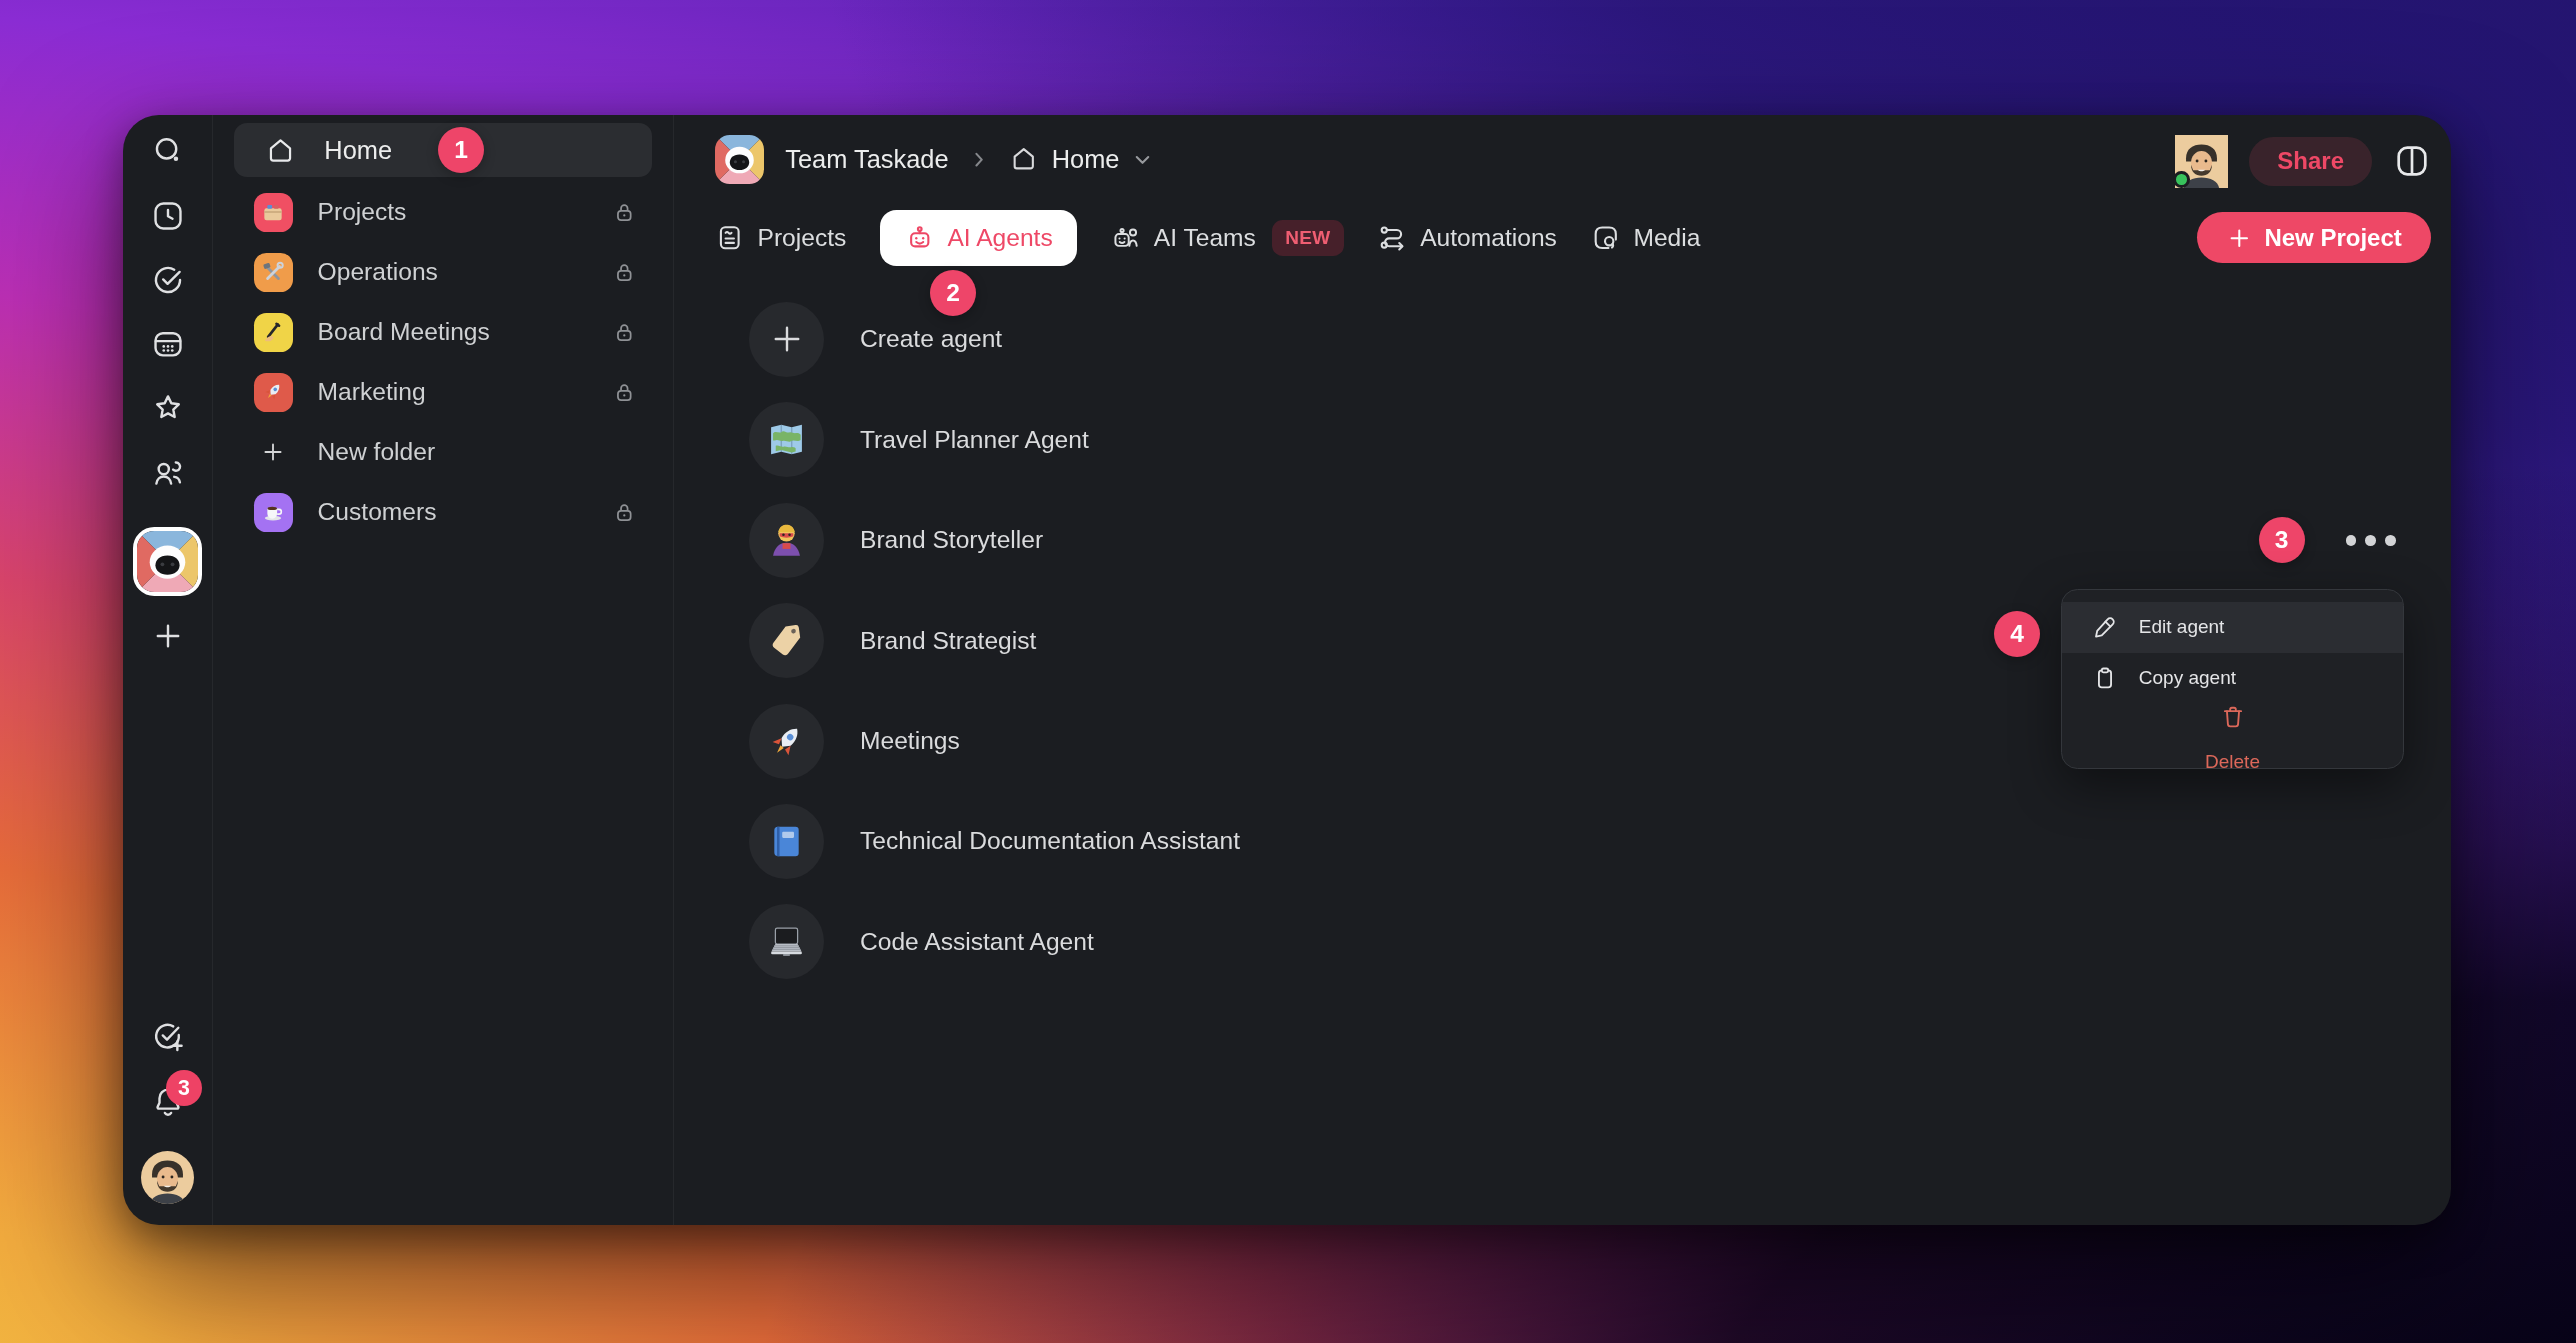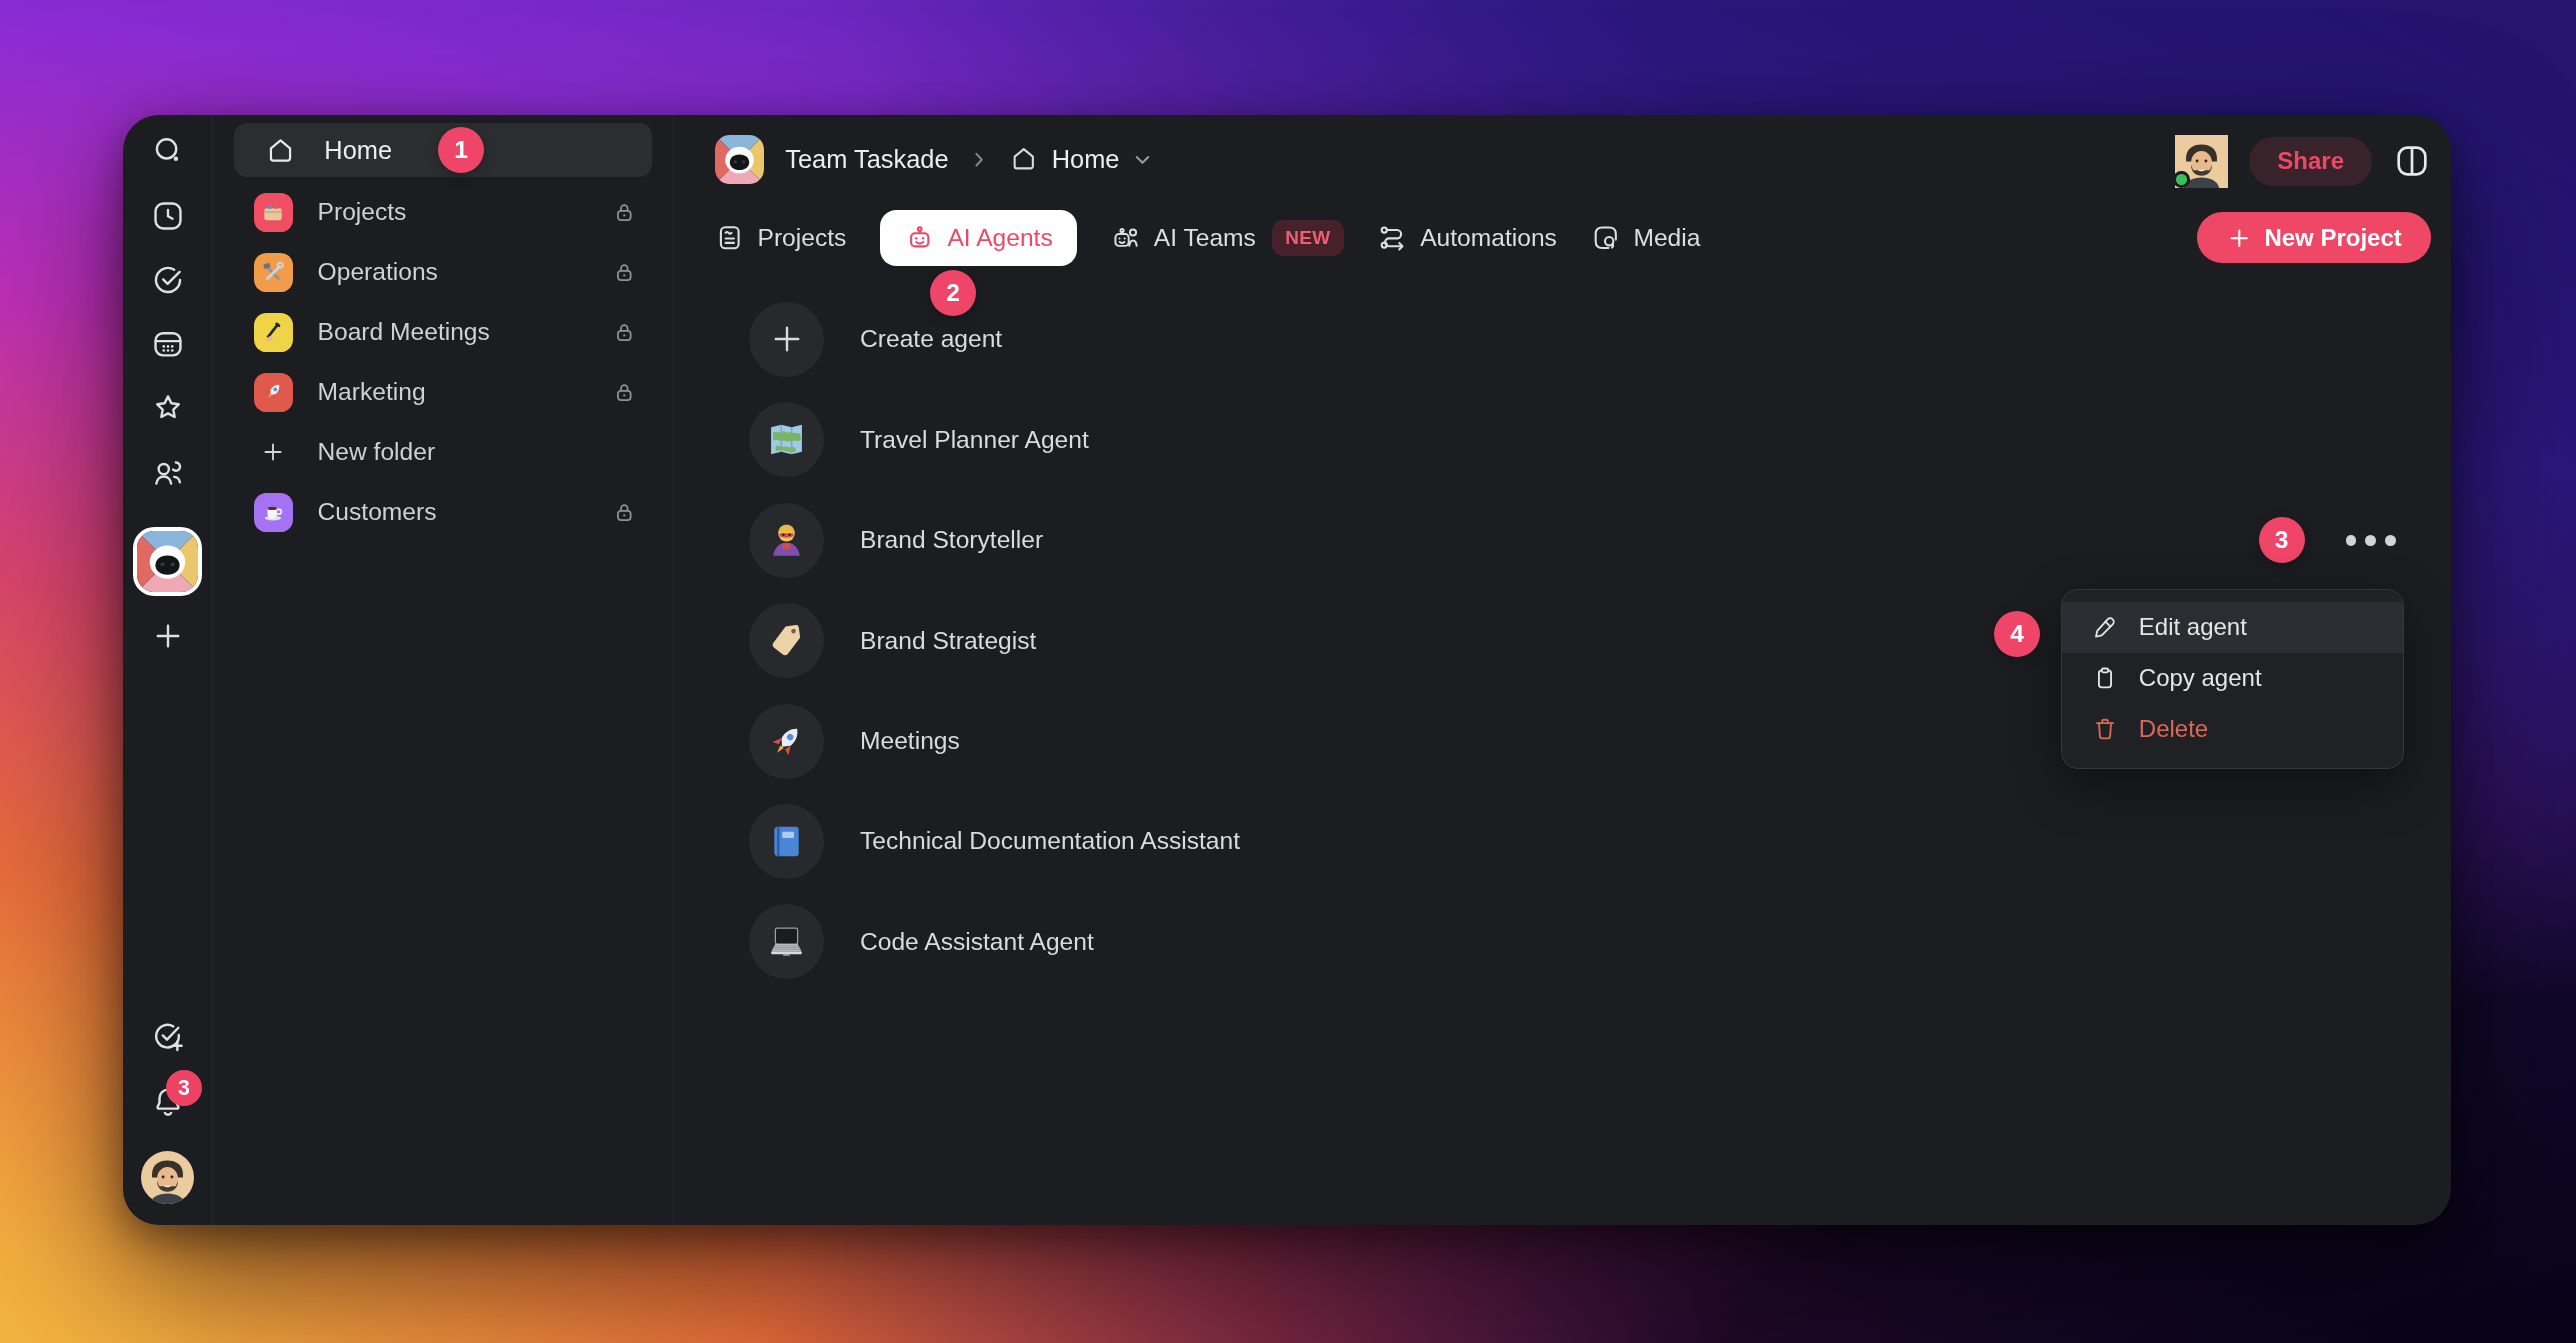--- a/index.html
+++ b/index.html
@@ -110,24 +110,24 @@
   .a-row .lbl { font-size:24.6px; color:#dadbdd; margin-left:36px; }
   .row-trail { margin-left:auto; display:flex; align-items:center; gap:33px; }
   .dots-btn { display:flex; gap:9px; padding:8.2px; cursor:pointer; }
   .dots-btn i { width:10.7px; height:10.7px; border-radius:50%; background:#d3d4d6; }
 
   
   .ctx-menu { position:absolute; left:1387px; top:474px; width:343px; background:#1f2125;
     border:1.6px solid #34373c; border-radius:16.4px; padding:11.5px 0 13px; z-index:5;
     box-shadow:0 16.4px 49px rgba(0,0,0,.45); }
   .ctx-item { height:51px; display:flex; align-items:center; gap:21.3px; padding:0 29.5px;
-    font-size:24px; color:#e4e5e7; cursor:pointer; }
+    font-size:19px; color:#e4e5e7; cursor:pointer; }
   .ctx-item svg { width:26px; height:26px; }
   .ctx-item.hl { background:#2b2d32; }
-  .ctx-item.danger { color:#dc685a; }
+  .ctx-item.danger { color:#dc685a;flex-direction:column; }
 
   .abs-badge { position:absolute; z-index:6; }
   .b2 { left:256px; top:155px; }
   .b4 { left:1320px; top:496px; }
 </style>
 </head>
 <body>
 
 <div class="window">
 

